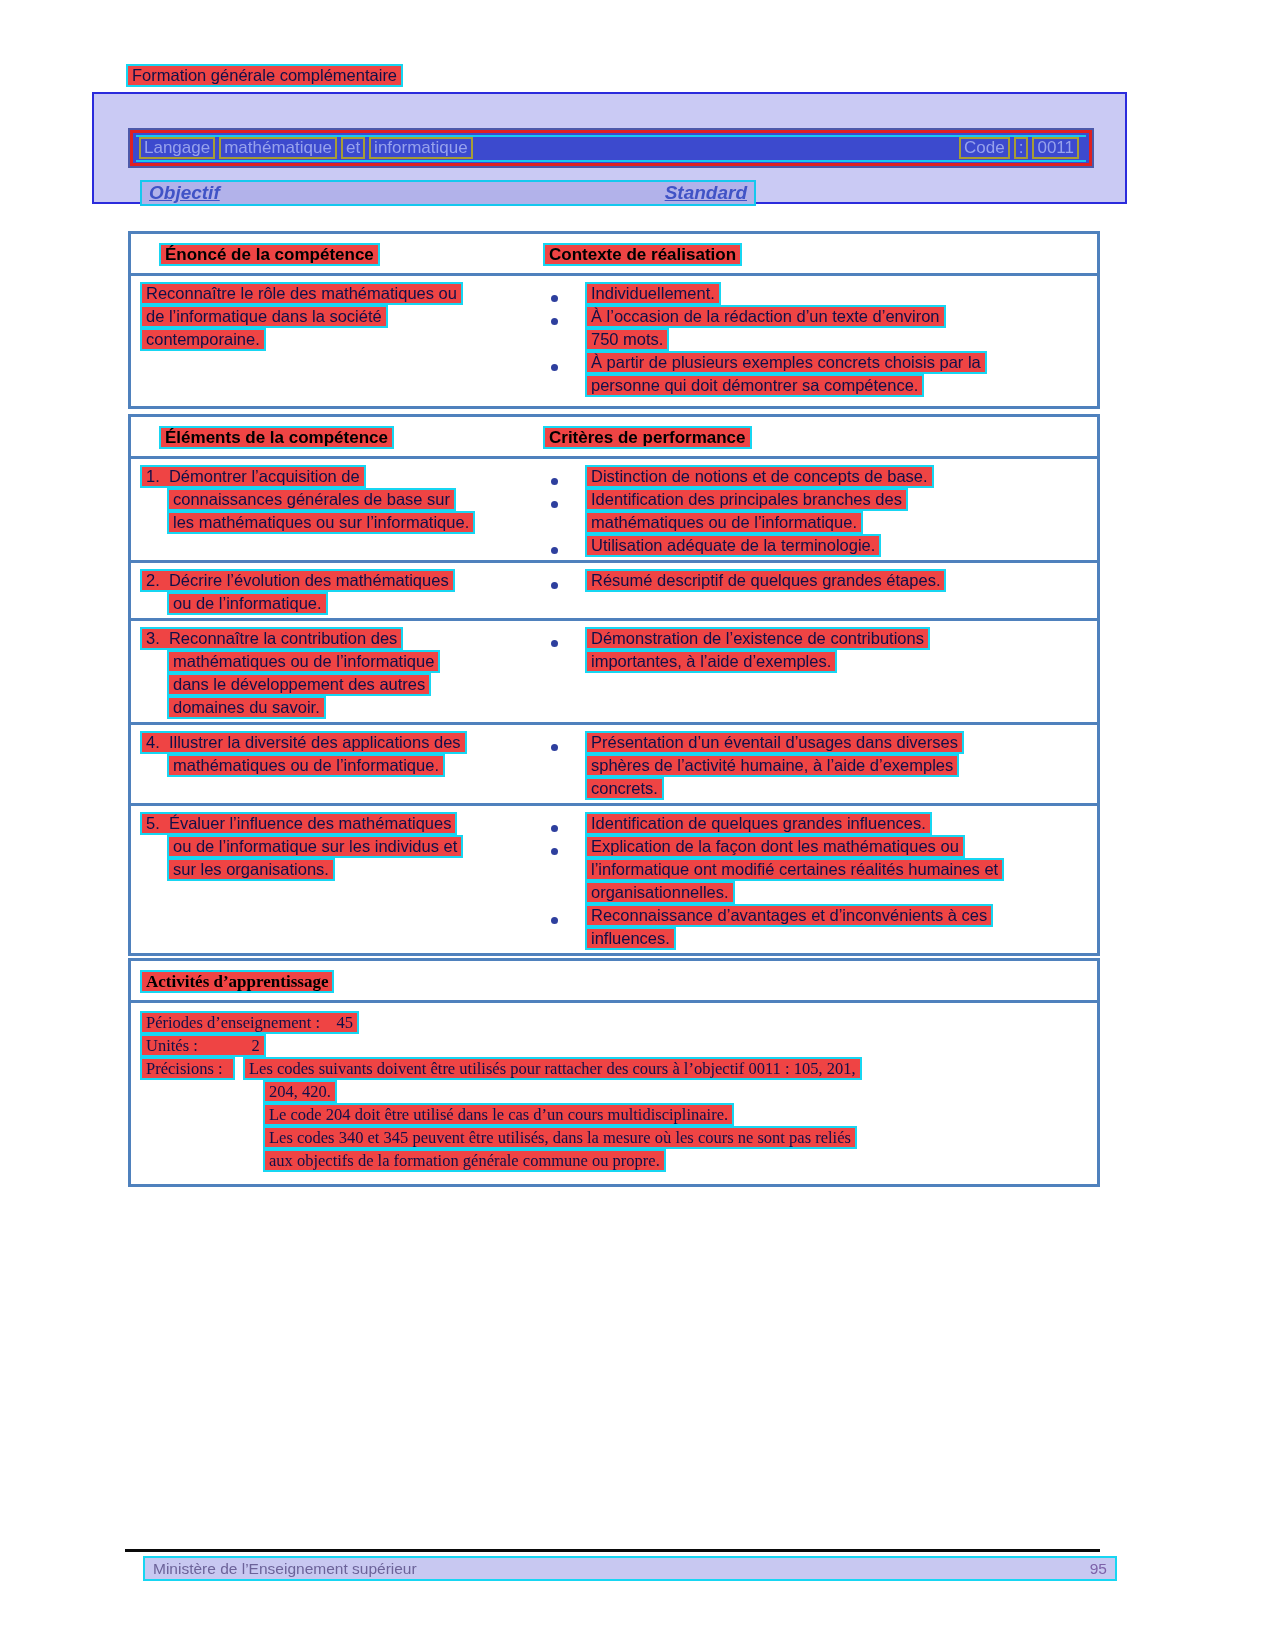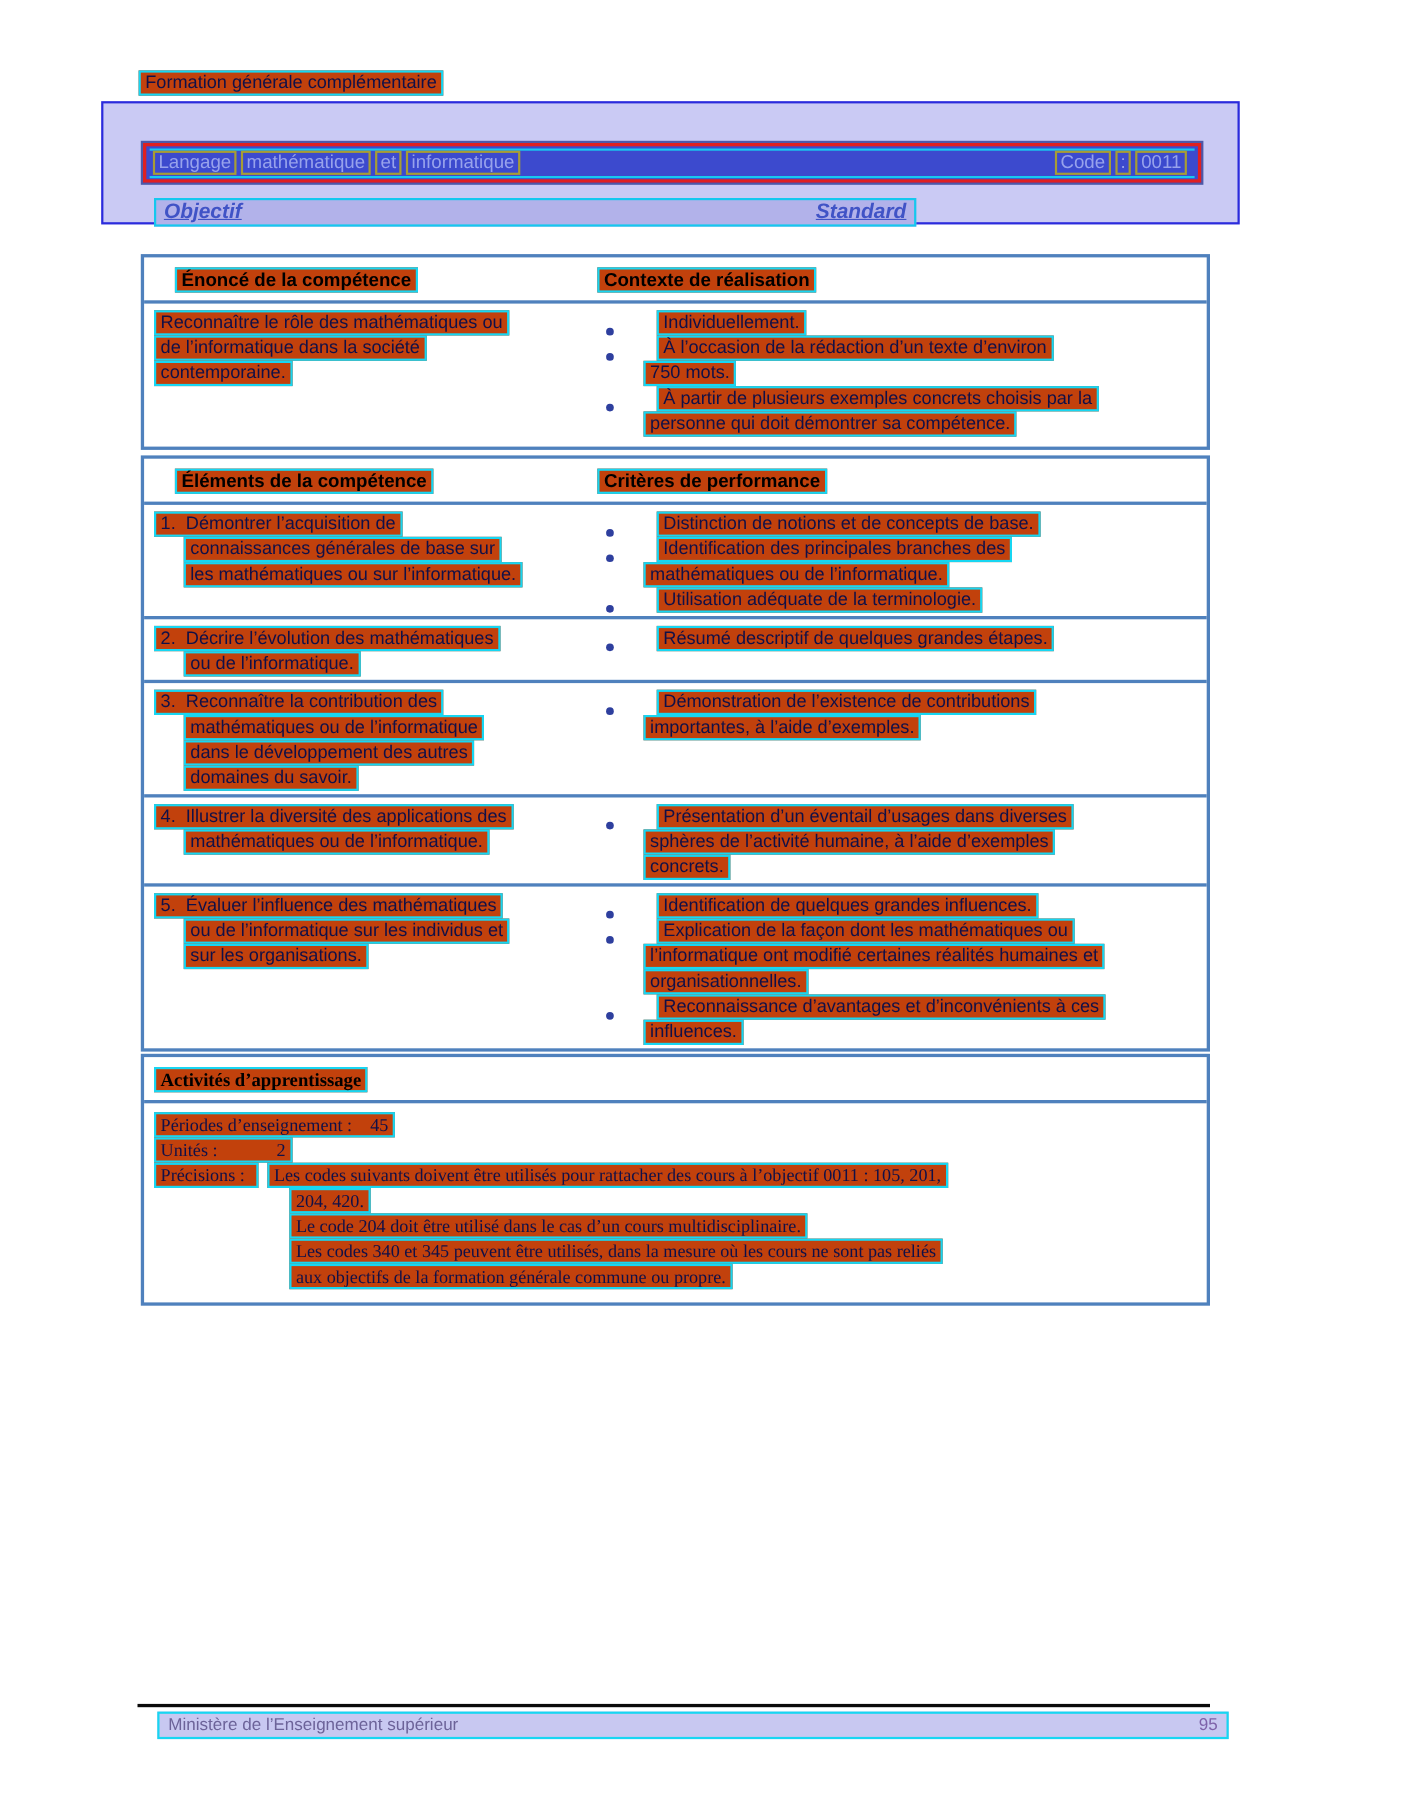--- a/index.html
+++ b/index.html
@@ -2,57 +2,57 @@
 <html><head>
 <meta charset="utf-8">
 <style>
   * { box-sizing: border-box; margin: 0; padding: 0; }
   html,body { width:1275px; height:1651px; background:#ffffff;
     font-family:"Liberation Sans", sans-serif; position:relative; }
 
   .abs { position:absolute; }
 
   
-  .hl { display:inline-block; background:#c2410c; border:2px solid #17d6f2;
+  .hl { display:inline-block; background:#ef4444; border:2px solid #17d6f2;
         padding:1px 4px; font-size:16.5px; line-height:17px; color:#101048;
         white-space:pre; }
   .hl.bold { font-weight:bold; color:#000; font-size:17px; }
 
   
   #top-label { left:126px; top:64px; }
 
   
   #panel { left:92px; top:92px; width:1035px; height:112px;
            background:#cacaf4; border:2px solid #2b2bdc; }
   #bar-outer { position:absolute; left:34px; top:34px; width:966px; height:40px;
            background:#4d59a9; padding:2px; }
   #bar { width:100%; height:100%; background:#3c4ace; border:3px solid #e02020;
          display:flex; align-items:center; }
   #bar-line { flex:1; margin:0 3px; border-top:2px solid #17c8f0; border-bottom:2px solid #17c8f0;
          height:27px; display:flex; align-items:center; justify-content:space-between; padding:0 3px;text-align:right; }
   .wgroup { display:flex; align-items:center; }
   .wbox { display:inline-block; border:2px solid #a79d35; color:#97a2ec;
           font-size:17px; line-height:18px; padding:0 3px; margin-right:4px; white-space:pre; }
-  #obj-line { position:absolute; left:46px; top:86px; width:693px;
+  #obj-line { position:absolute; left:46px; top:86px; width:616px;
           background:#b2b2ea; border:2px solid #15c8ee; display:flex;
           justify-content:space-between; padding:1px 7px; }
   .obj-word { font-weight:bold; font-style:italic; font-size:19px; line-height:20px;
           color:#4053c6; text-decoration:underline; }
 
   
   .doc-table { position:absolute; left:128px; width:972px;
           border:3px solid #4f81bd; background:#fff; }
   .t-head { border-bottom:3px solid #4f81bd; padding:9px 0 7px 9px; display:flex; }
   .t-head .hcol-l { width:403px;padding-left:19px; }
   .t-body { display:flex; padding:6px 0 9px 0; }
   .cl { width:412px; padding-top:0; }
   .cr { flex:1; }
   .lrow { padding-left:9px; }
   .lrow.cont { padding-left:36px; }
-  .brow { display:flex; align-items:flex-end;gap:12px; }
+  .brow { display:flex; align-items:center; }
   .dot { flex:none; width:7px; height:7px; border-radius:50%;
          background:#2e3f9e; margin:9px 0 0 8px; }
   .brow .txt { margin-left:27px; }
   .brow.cont { padding-left:42px; }
   .crow { display:flex; padding:6px 0 3px 0; }
   .crow + .crow { border-top:3px solid #4f81bd; }
 
   #table-enonce { top:231px; }
   #table-elements { top:414px; }
   #table-elements .t-body-rows { padding:0; }

